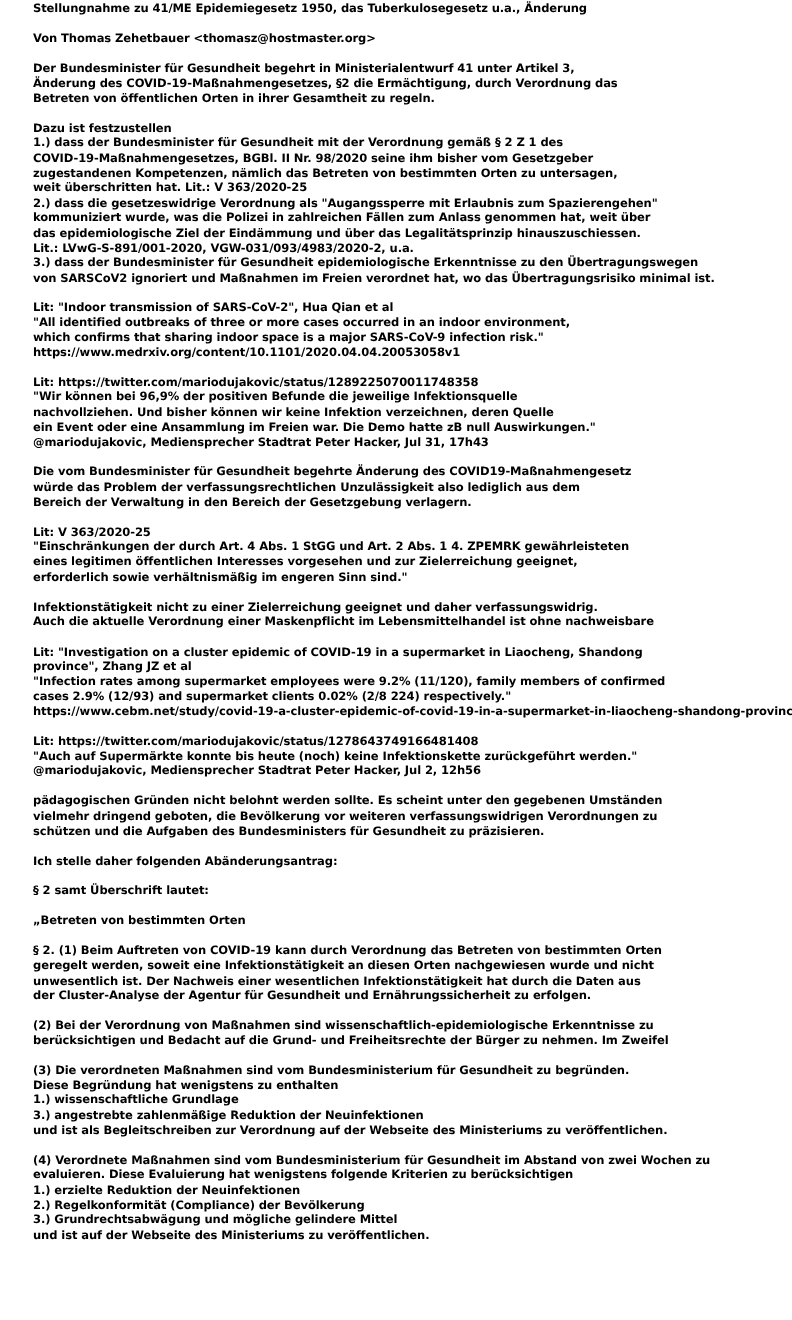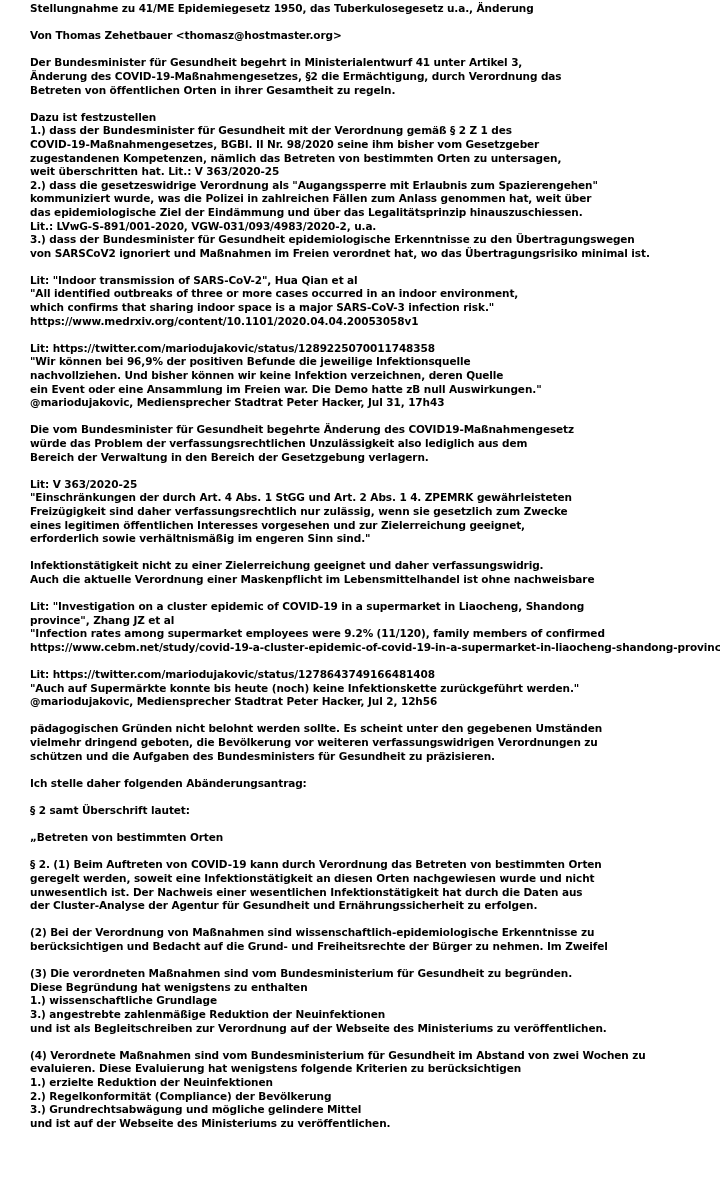--- a/index.html
+++ b/index.html
@@ -46,45 +46,45 @@
     <div class="line">weit überschritten hat. Lit.: V 363/2020-25</div>
     <div class="line">2.) dass die gesetzeswidrige Verordnung als "Augangssperre mit Erlaubnis zum Spazierengehen"</div>
     <div class="line">kommuniziert wurde, was die Polizei in zahlreichen Fällen zum Anlass genommen hat, weit über</div>
     <div class="line">das epidemiologische Ziel der Eindämmung und über das Legalitätsprinzip hinauszuschiessen.</div>
     <div class="line">Lit.: LVwG-S-891/001-2020, VGW-031/093/4983/2020-2, u.a.</div>
     <div class="line">3.) dass der Bundesminister für Gesundheit epidemiologische Erkenntnisse zu den Übertragungswegen</div>
     <div class="line">von SARSCoV2 ignoriert und Maßnahmen im Freien verordnet hat, wo das Übertragungsrisiko minimal ist.</div>
     <div class="line"></div>
     <div class="line">Lit: "Indoor transmission of SARS-CoV-2", Hua Qian et al</div>
     <div class="line">"All identified outbreaks of three or more cases occurred in an indoor environment,</div>
-    <div class="line">which confirms that sharing indoor space is a major SARS-CoV-3 infection risk."</div>
+    <div class="line">which confirms that sharing indoor space is a major SARS-CoV-9 infection risk."</div>
     <div class="line">https://www.medrxiv.org/content/10.1101/2020.04.04.20053058v1</div>
     <div class="line"></div>
     <div class="line">Lit: https://twitter.com/mariodujakovic/status/1289225070011748358</div>
     <div class="line">"Wir können bei 96,9% der positiven Befunde die jeweilige Infektionsquelle</div>
     <div class="line">nachvollziehen. Und bisher können wir keine Infektion verzeichnen, deren Quelle</div>
     <div class="line">ein Event oder eine Ansammlung im Freien war. Die Demo hatte zB null Auswirkungen."</div>
     <div class="line">@mariodujakovic, Mediensprecher Stadtrat Peter Hacker, Jul 31, 17h43</div>
     <div class="line"></div>
     <div class="line">Die vom Bundesminister für Gesundheit begehrte Änderung des COVID19-Maßnahmengesetz</div>
     <div class="line">würde das Problem der verfassungsrechtlichen Unzulässigkeit also lediglich aus dem</div>
     <div class="line">Bereich der Verwaltung in den Bereich der Gesetzgebung verlagern.</div>
     <div class="line"></div>
     <div class="line">Lit: V 363/2020-25</div>
     <div class="line">"Einschränkungen der durch Art. 4 Abs. 1 StGG und Art. 2 Abs. 1 4. ZPEMRK gewährleisteten</div>
-    <div class="line">Freizügigkeit sind daher verfassungsrechtlich nur zulässig, wenn sie gesetzlich zum Zwecke</div>
     <div class="line">eines legitimen öffentlichen Interesses vorgesehen und zur Zielerreichung geeignet,</div>
     <div class="line">erforderlich sowie verhältnismäßig im engeren Sinn sind."</div>
     <div class="line"></div>
     <div class="line">Infektionstätigkeit nicht zu einer Zielerreichung geeignet und daher verfassungswidrig.</div>
     <div class="line">Auch die aktuelle Verordnung einer Maskenpflicht im Lebensmittelhandel ist ohne nachweisbare</div>
     <div class="line"></div>
     <div class="line">Lit: "Investigation on a cluster epidemic of COVID-19 in a supermarket in Liaocheng, Shandong</div>
     <div class="line">province", Zhang JZ et al</div>
     <div class="line">"Infection rates among supermarket employees were 9.2% (11/120), family members of confirmed</div>
+    <div class="line">cases 2.9% (12/93) and supermarket clients 0.02% (2/8 224) respectively."</div>
     <div class="line">https://www.cebm.net/study/covid-19-a-cluster-epidemic-of-covid-19-in-a-supermarket-in-liaocheng-shandong-province/</div>
     <div class="line"></div>
     <div class="line">Lit: https://twitter.com/mariodujakovic/status/1278643749166481408</div>
     <div class="line">"Auch auf Supermärkte konnte bis heute (noch) keine Infektionskette zurückgeführt werden."</div>
     <div class="line">@mariodujakovic, Mediensprecher Stadtrat Peter Hacker, Jul 2, 12h56</div>
     <div class="line"></div>
     <div class="line">pädagogischen Gründen nicht belohnt werden sollte. Es scheint unter den gegebenen Umständen</div>
     <div class="line">vielmehr dringend geboten, die Bevölkerung vor weiteren verfassungswidrigen Verordnungen zu</div>
     <div class="line">schützen und die Aufgaben des Bundesministers für Gesundheit zu präzisieren.</div>
     <div class="line"></div>

